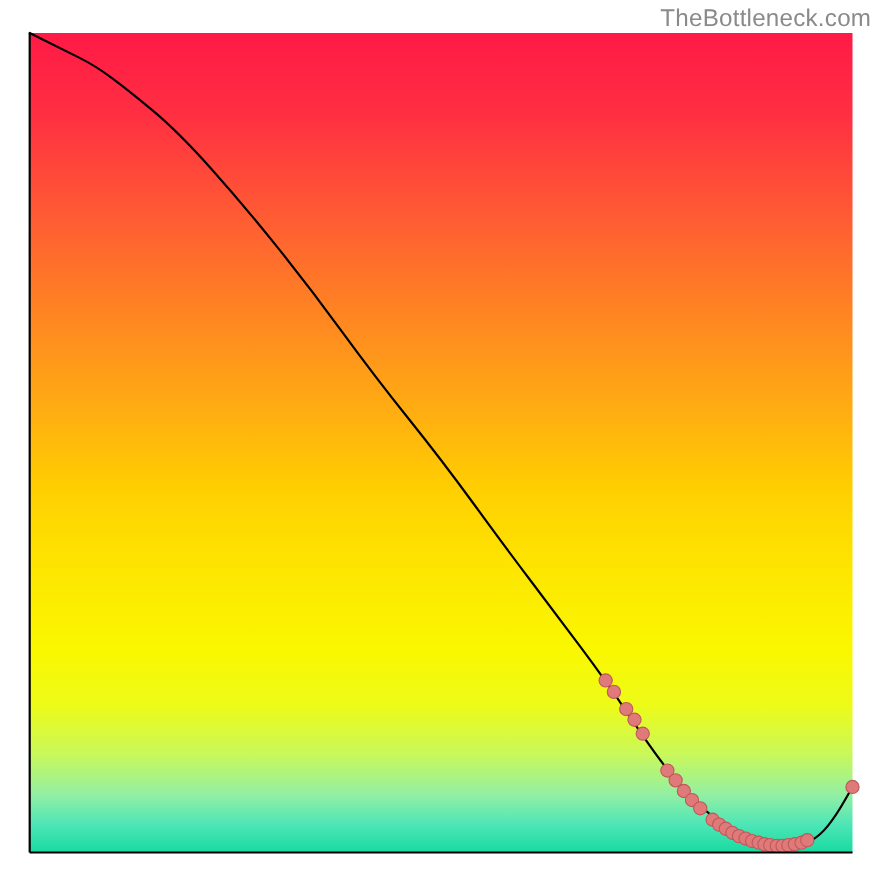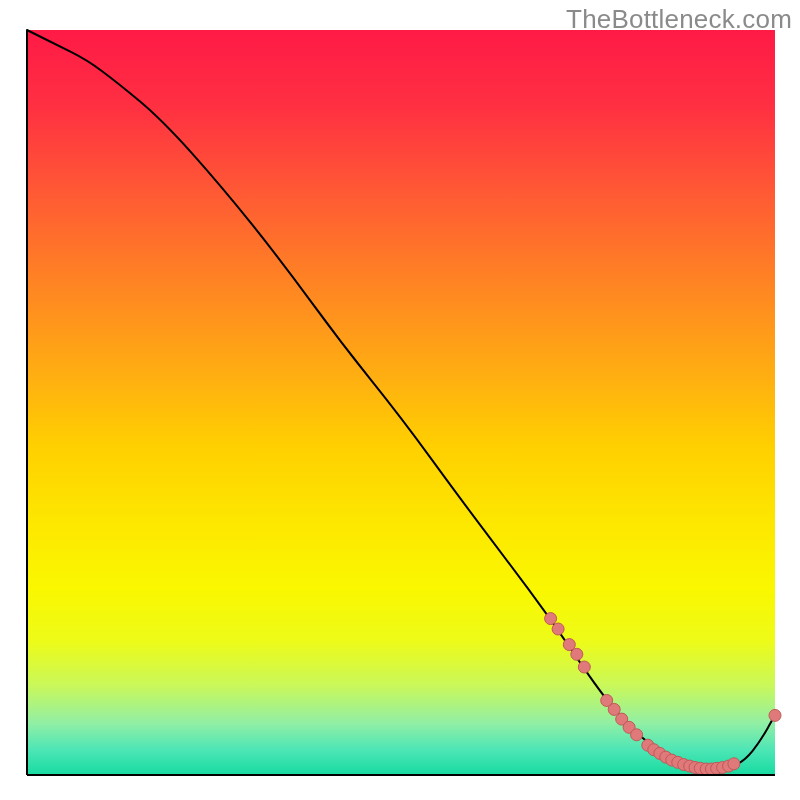--- a/index.html
+++ b/index.html
@@ -14,21 +14,21 @@
   .wrap {
     position: relative;
     width: 800px;
     height: 800px;
   }
   .attribution {
     position: absolute;
     top: 4px;
     right: 8px;
     color: #8a8a8a;
-    font-size: 26px;
+    font-size: 22px;
     letter-spacing: 0.2px;
     font-weight: 400;
     user-select: none;
   }
   svg.plot {
     position: absolute;
     left: 0;
     top: 0;
   }
 </style>

